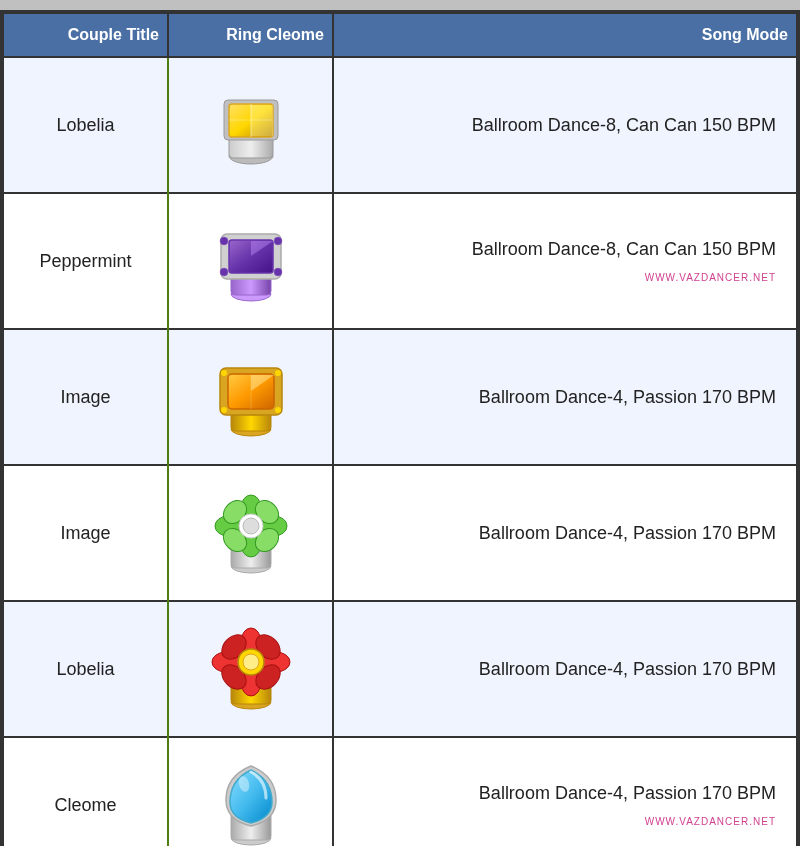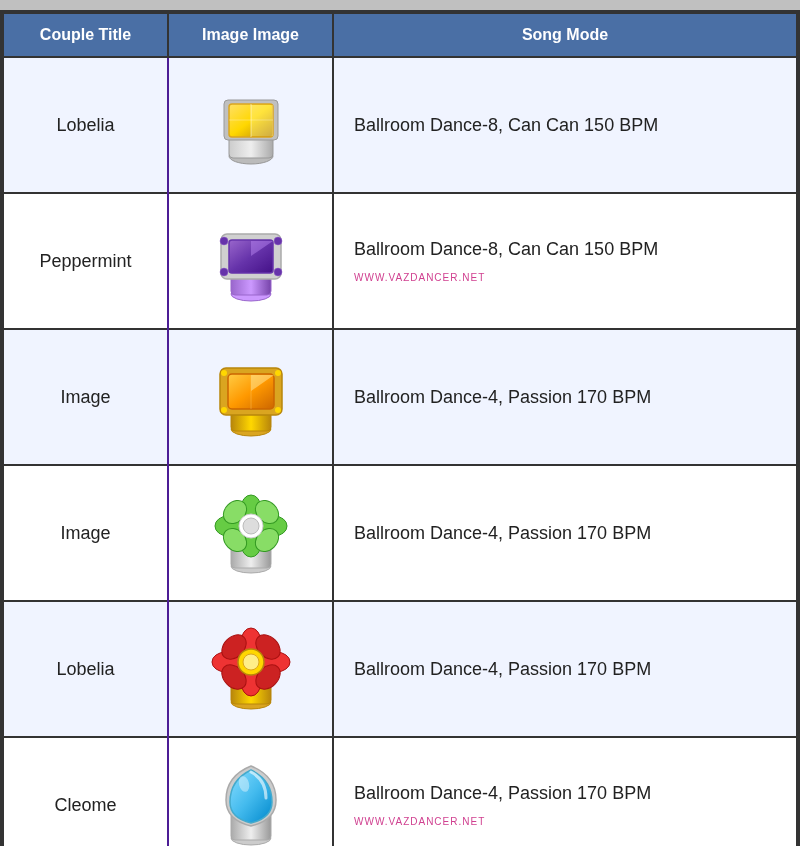--- a/index.html
+++ b/index.html
@@ -28,21 +28,21 @@
       width: 100%;
       border-collapse: collapse;
     }
 
     thead tr th {
       background: #4a6fa5;
       color: #fff;
       font-weight: bold;
       font-size: 16px;
       padding: 12px 8px;
-      text-align: center;
+      text-align: right;
       border: 2px solid #333;
     }
 
     tbody tr {
       border: 2px solid #333;
     }
 
     tbody tr:nth-child(odd) {
       background: #f0f4ff;
     }
@@ -51,34 +51,34 @@
       background: #ffffff;
     }
 
     .col-title {
       width: 165px;
       text-align: center;
       font-size: 18px;
       font-weight: normal;
       color: #222;
       padding: 10px 5px;
-      border-right: 2px solid #4c1d95;
+      border-right: 2px solid #4d7c0f;
       vertical-align: middle;
     }
 
     .col-image {
       width: 165px;
       text-align: center;
       padding: 10px 5px;
       border-right: 2px solid #333;
       vertical-align: middle;
     }
 
     .col-song {
-      text-align: left;
+      text-align: right;
       font-size: 18px;
       color: #222;
       padding: 10px 20px;
       vertical-align: middle;
       position: relative;
     }
 
     .watermark {
       font-size: 10px;
       color: #d04090;
@@ -88,21 +88,21 @@
     }
   </style>
 </head>
 <body>
 
 <div class="table-container">
   <table>
     <thead>
       <tr>
         <th>Couple Title</th>
-        <th>Image Image</th>
+        <th>Ring Cleome</th>
         <th>Song Mode</th>
       </tr>
     </thead>
     <tbody id="table-body">
     <tr>
           <td class="col-title">Lobelia</td>
           <td class="col-image"><svg viewBox="0 0 110 110" width="110" height="110" xmlns="http://www.w3.org/2000/svg">
 
           <ellipse cx="55" cy="88" rx="22" ry="8" fill="#bbb" stroke="#999" stroke-width="1"></ellipse>
           <rect x="33" y="60" width="44" height="30" rx="4" fill="url(#band1)" stroke="#999" stroke-width="1"></rect>

